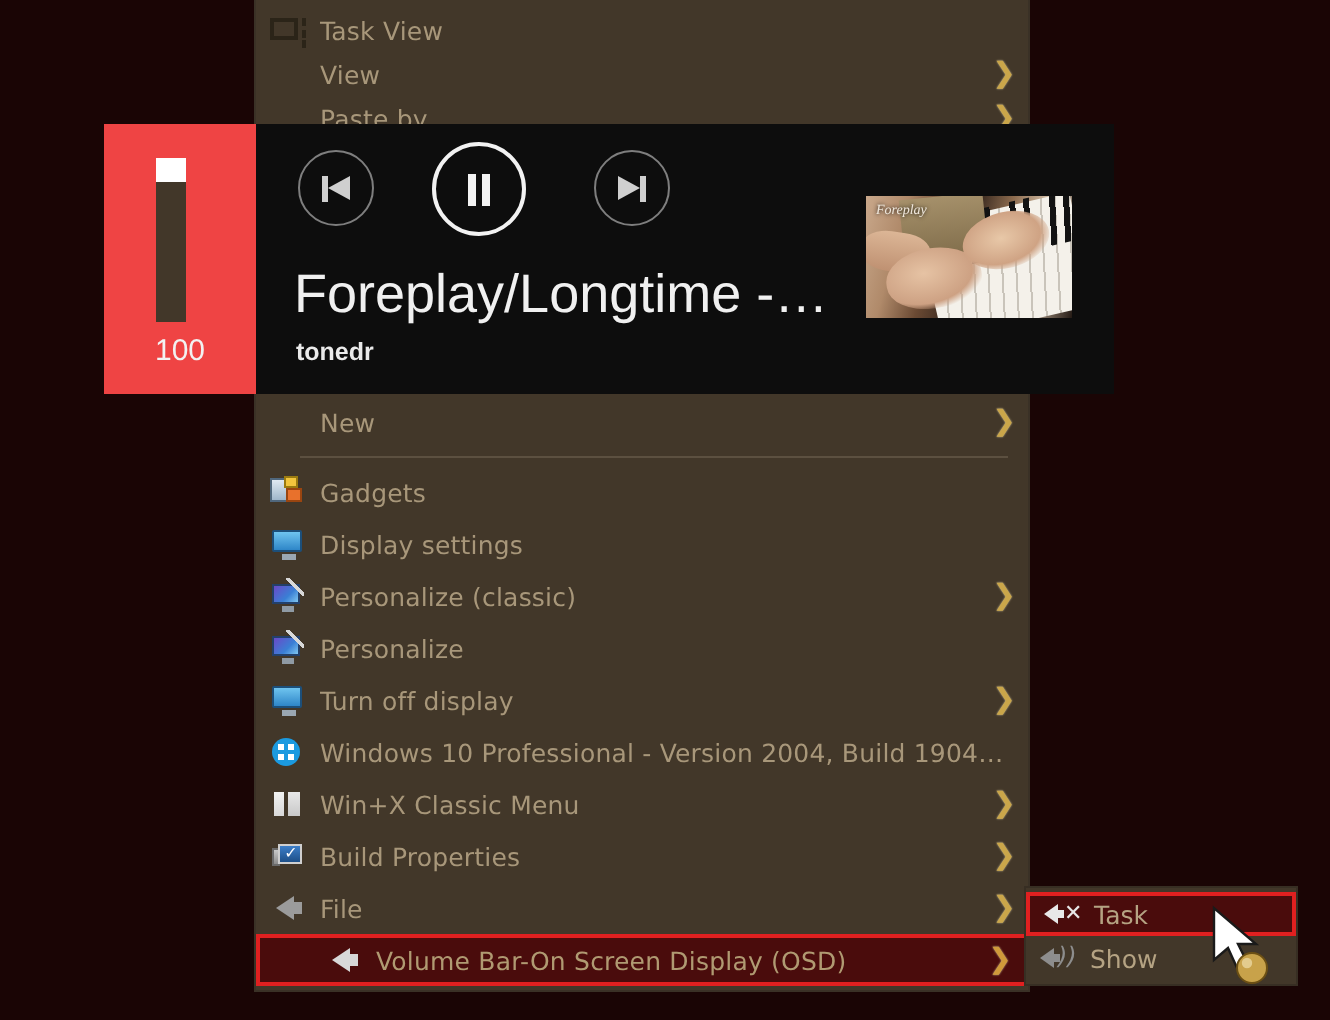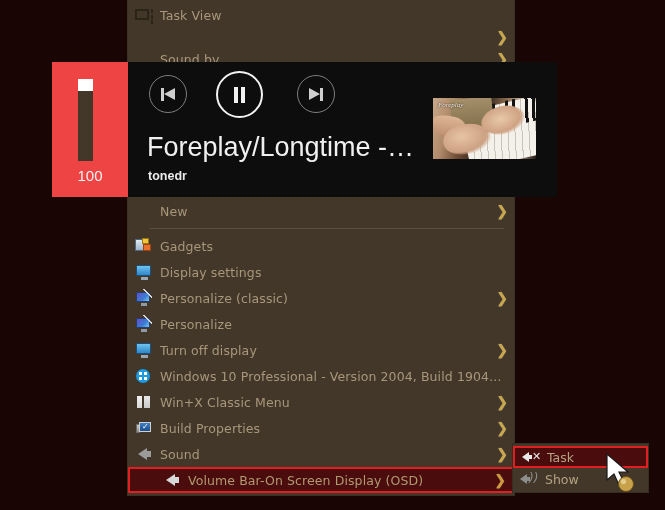--- a/index.html
+++ b/index.html
@@ -469,26 +469,27 @@
 
   <div class="menu-item">
     <span class="mi-icon">
         <i class="ic-taskview"></i>
       </span>
     <span class="mi-label">Task View</span>
   </div>
 
   <div class="menu-item">
     <span class="mi-icon"></span>
+    <span class="mi-label">View</span>
     <span class="mi-arrow">❯</span>
   </div>
 
   <div class="menu-item">
     <span class="mi-icon"></span>
-    <span class="mi-label">Sound by</span>
+    <span class="mi-label">Paste by</span>
     <span class="mi-arrow">❯</span>
   </div>
 
   <div class="menu-item">
     <span class="mi-icon"></span>
     <span class="mi-label">Refresh</span>
   </div>
 
   <div class="menu-sep"></div>
 
@@ -591,21 +592,21 @@
         </i>
     </span>
     <span class="mi-label">Build Properties</span>
     <span class="mi-arrow">❯</span>
   </div>
 
   <div class="menu-item tall">
     <span class="mi-icon">
         <i class="ic-speaker dim"></i>
       </span>
-    <span class="mi-label">Sound</span>
+    <span class="mi-label">File</span>
     <span class="mi-arrow">❯</span>
   </div>
 
   <div class="menu-item tall selected">
     <span class="mi-icon">
         <i class="ic-speaker"></i>
       </span>
     <span class="mi-label">Volume Bar-On Screen Display (OSD)</span>
     <span class="mi-arrow">❯</span>
   </div>

